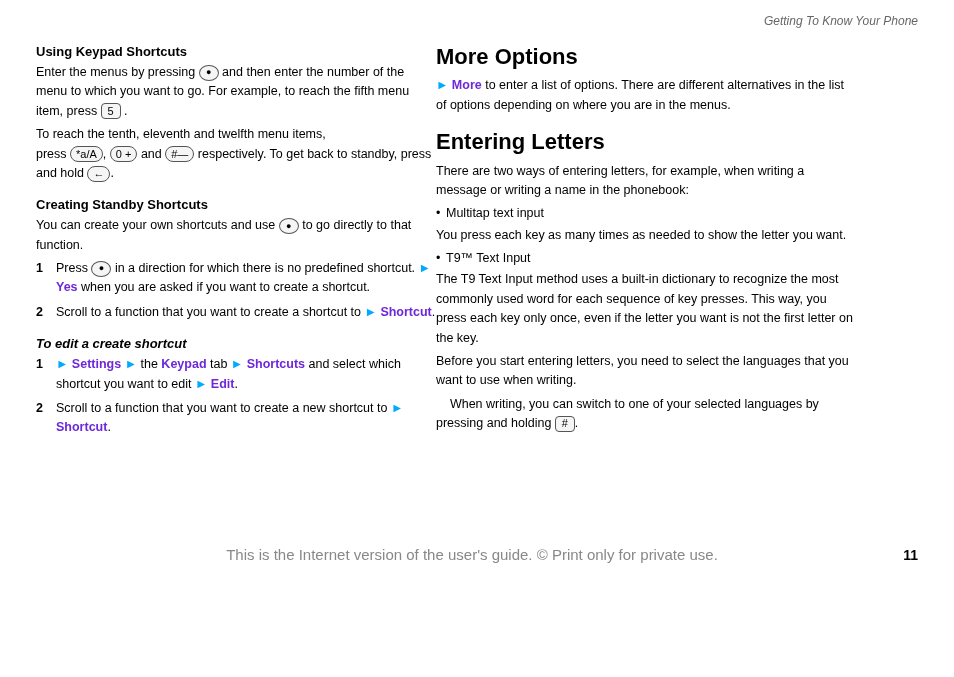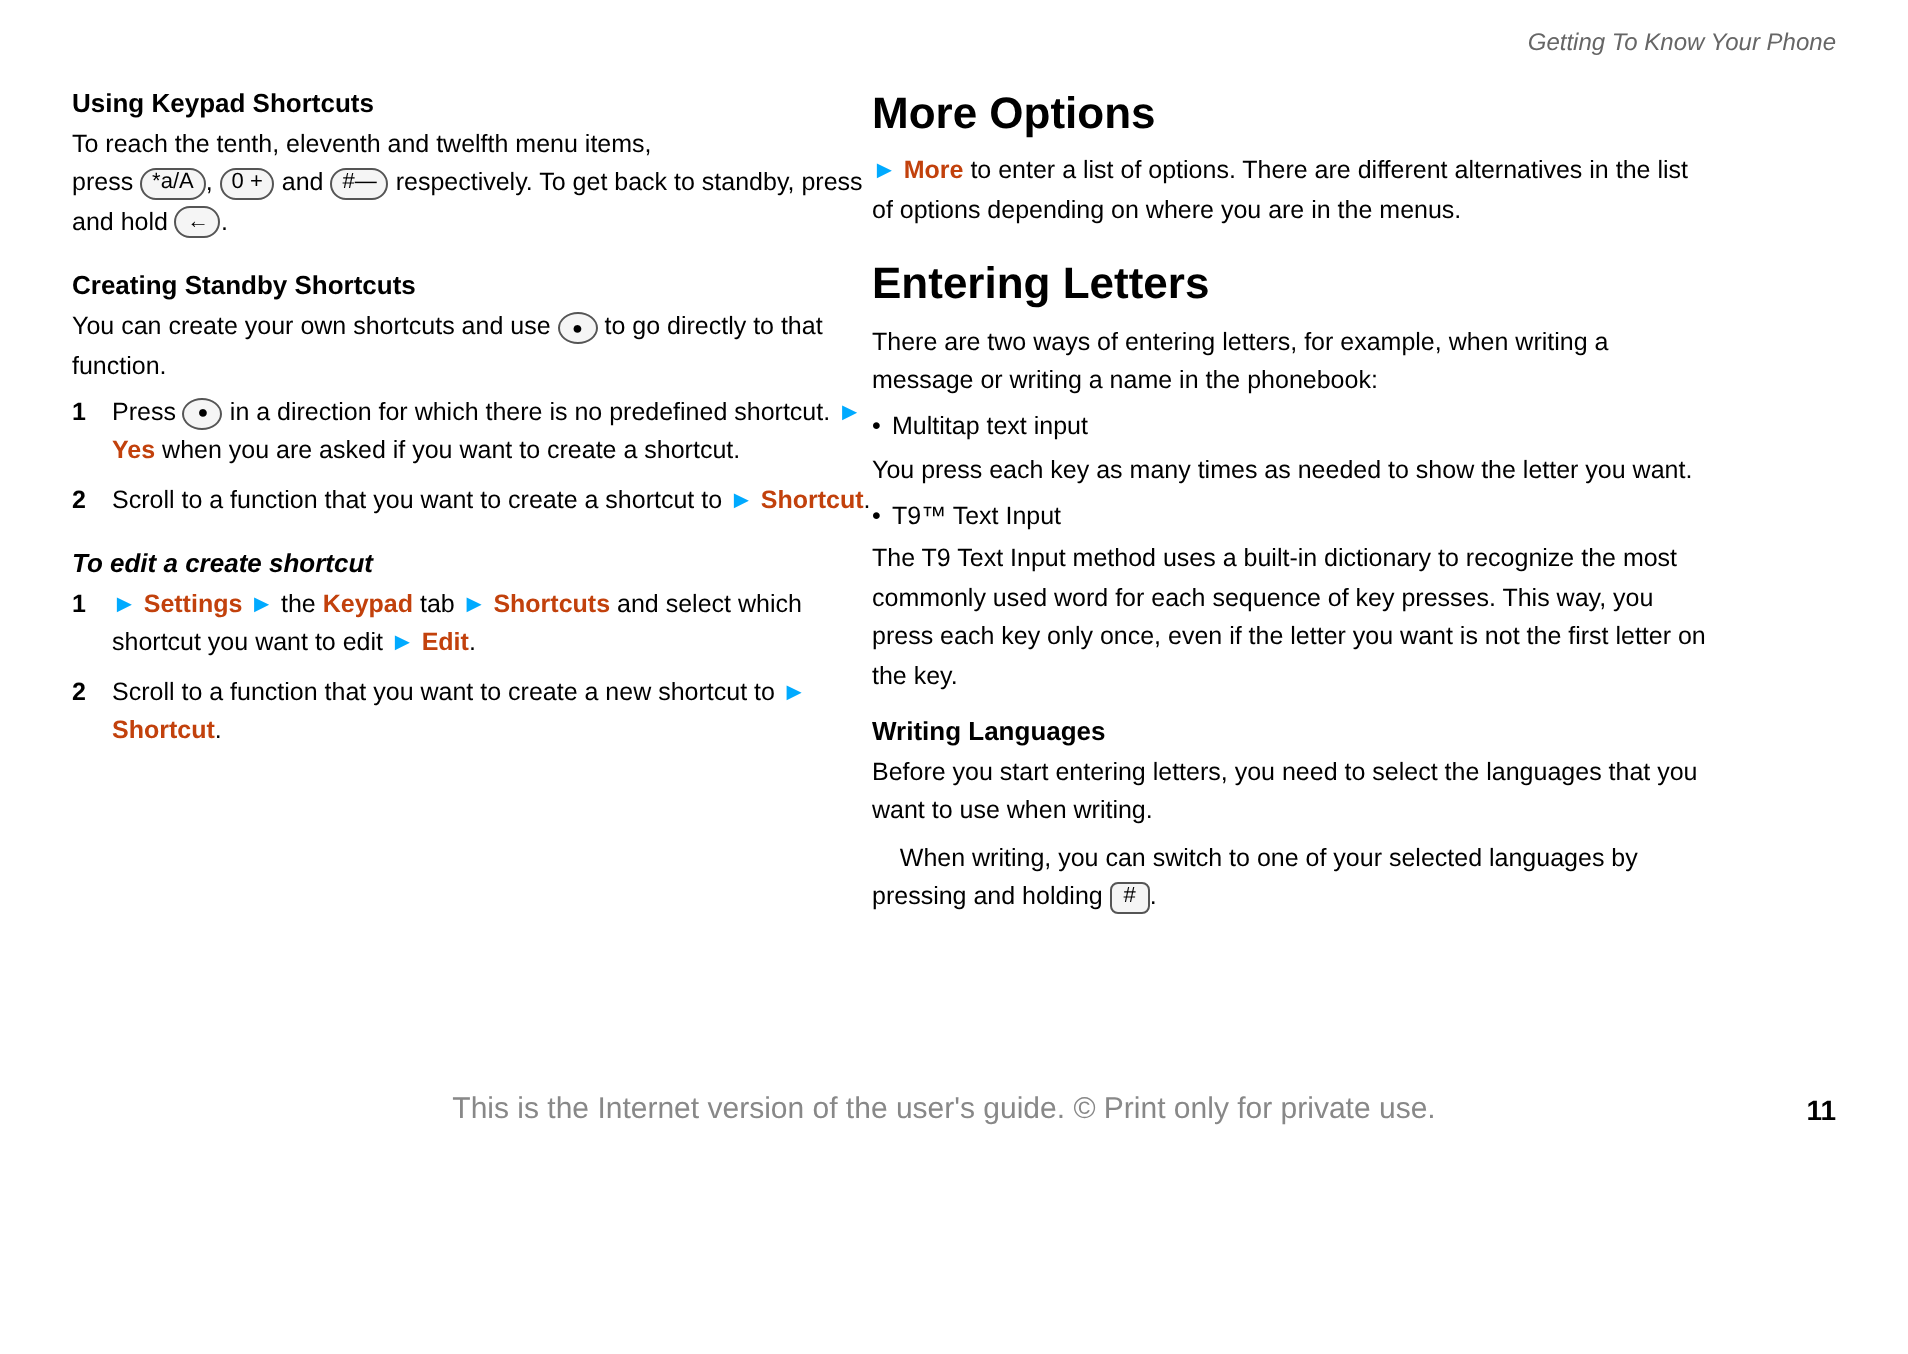--- a/index.html
+++ b/index.html
@@ -118,21 +118,21 @@
       position: absolute;
       left: 0;
     }
 
     .arrow {
       color: #00aaff;
       font-weight: bold;
     }
 
     .highlight-blue {
-      color: #c2410c;
+      color: #6d28d9;
       font-weight: bold;
     }
 
     
     .key-btn {
       display: inline-flex;
       align-items: center;
       justify-content: center;
       border: 1.5px solid #555;
       border-radius: 4px;
@@ -185,20 +185,27 @@
   <div class="header">
     <span>Getting To Know Your Phone</span>
   </div>
 
   <div class="content-area">
 
     <div class="left-col">
 
       <div class="section-title first">Using Keypad Shortcuts</div>
       <p class="section-text">
+        <span>Enter the menus by pressing</span>
+        <span class="key-btn circle">●</span>
+        <span>and then enter the number of the menu to which you want to go. For example, to reach the fifth menu item, press</span>
+        <span class="key-btn">5</span>
+        <span>.</span>
+      </p>
+      <p class="section-text">
         To reach the tenth, eleventh and twelfth menu items,<br>
         press <span class="key-btn round">*a/A</span>,
         <span class="key-btn round">0 +</span>
         <span>and</span>
         <span class="key-btn round">#—</span>
         respectively. To get back to standby, press and hold <span class="key-btn round">←</span>.
       </p>
 
       <div class="section-title">Creating Standby Shortcuts</div>
       <p class="section-text">
@@ -247,21 +254,20 @@
         </li>
       </ul>
       <p class="section-text">You press each key as many times as needed to show the letter you want.</p>
       <ul class="bullet-list">
         <li>
           <span>T9™ Text Input</span>
         </li>
       </ul>
       <p class="section-text">The T9 Text Input method uses a built-in dictionary to recognize the most commonly used word for each sequence of key presses. This way, you press each key only once, even if the letter you want is not the first letter on the key.</p>
 
-      <div class="section-title" style="margin-top: 10px;">Writing Languages</div>
       <p class="section-text">Before you start entering letters, you need to select the languages that you want to use when writing.</p>
       <p class="section-text">
         &nbsp;&nbsp;&nbsp;&nbsp;<span>When writing, you can switch to one of your selected languages by pressing and holding</span>
         <span class="key-btn">#</span>.
       </p>
 
     </div>
   </div>
 
   <div class="footer">

